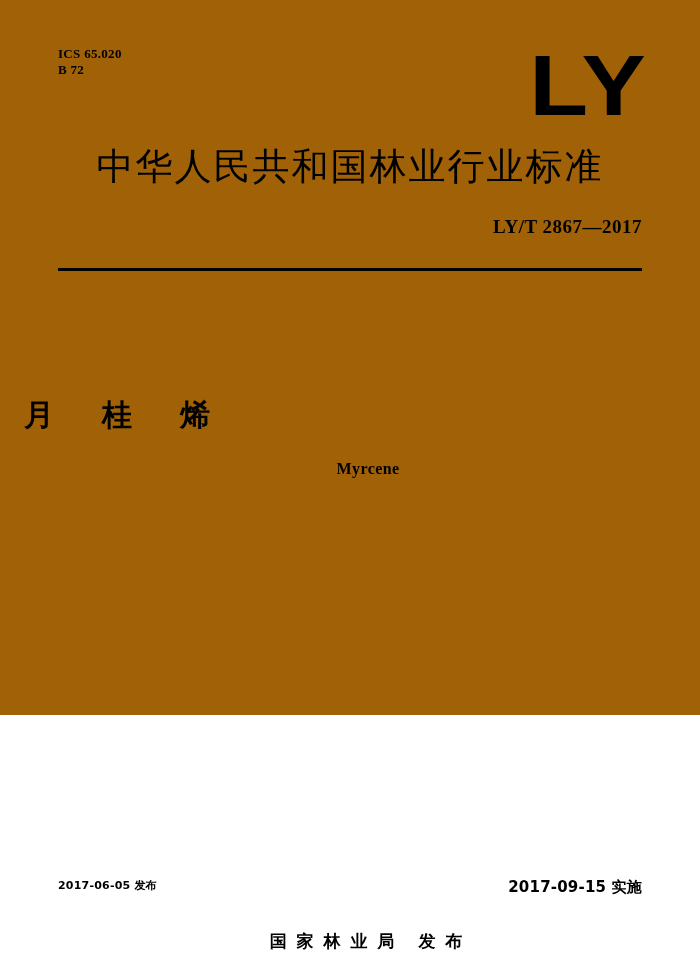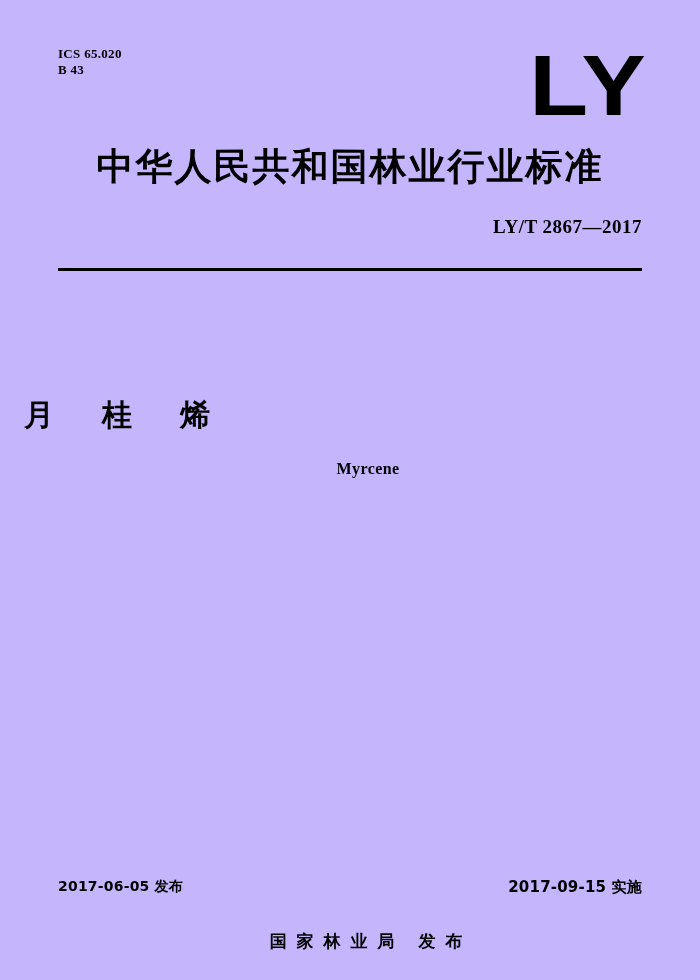--- a/index.html
+++ b/index.html
@@ -12,22 +12,22 @@
     height: 980px;
     font-family: "Liberation Serif", serif;
     color: #000000;
     position: relative;
     overflow: hidden;
   }
   .page {
     position: absolute;
     left: 0; top: 0;
     width: 700px;
-    height: 980px;
-    background: #c4b5fd;
+    height: 715px;
+    background: #a16207;
   }
 
   
   .ics-block {
     position: absolute;
     left: 58px;
     top: 46px;
     font-family: "Liberation Serif", serif;
     font-weight: bold;
     font-size: 13px;
@@ -51,21 +51,21 @@
   }
 
   
   .main-title {
     position: absolute;
     left: 0;
     right: 0;
     top: 142px;
     text-align: center;
     font-family: "DejaVu Sans", sans-serif;
-    font-weight: bold;
+    font-weight: normal;
     font-size: 37px;
     letter-spacing: 2px;
   }
 
   
   .std-number {
     position: absolute;
     right: 58px;
     top: 216px;
     font-family: "Liberation Serif", serif;
@@ -114,21 +114,21 @@
     padding-left: 36px;
   }
 
   
   .footer-left {
     position: absolute;
     left: 58px;
     top: 878px;
     font-family: "DejaVu Sans", sans-serif;
     font-weight: bold;
-    font-size: 14px;
+    font-size: 11px;
     letter-spacing: 0.2px;
   }
   .footer-right {
     position: absolute;
     right: 58px;
     top: 878px;
     font-family: "DejaVu Sans", sans-serif;
     font-weight: bold;
     font-size: 15px;
     letter-spacing: 0.2px;
@@ -148,21 +148,21 @@
   }
   .issuer .gap { display: inline-block; width: 22px; }
 </style>
 </head>
 <body>
 
 <div class="page">
 
   <div class="ics-block">
     <div>ICS 65.020</div>
-    <div>B 43</div>
+    <div>B 72</div>
   </div>
 
   <div class="ly-logo">LY</div>
 
   <div class="main-title">中华人民共和国林业行业标准</div>
 
   <div class="std-number">LY/T 2867—2017</div>
 
   <div class="rule"></div>
 

